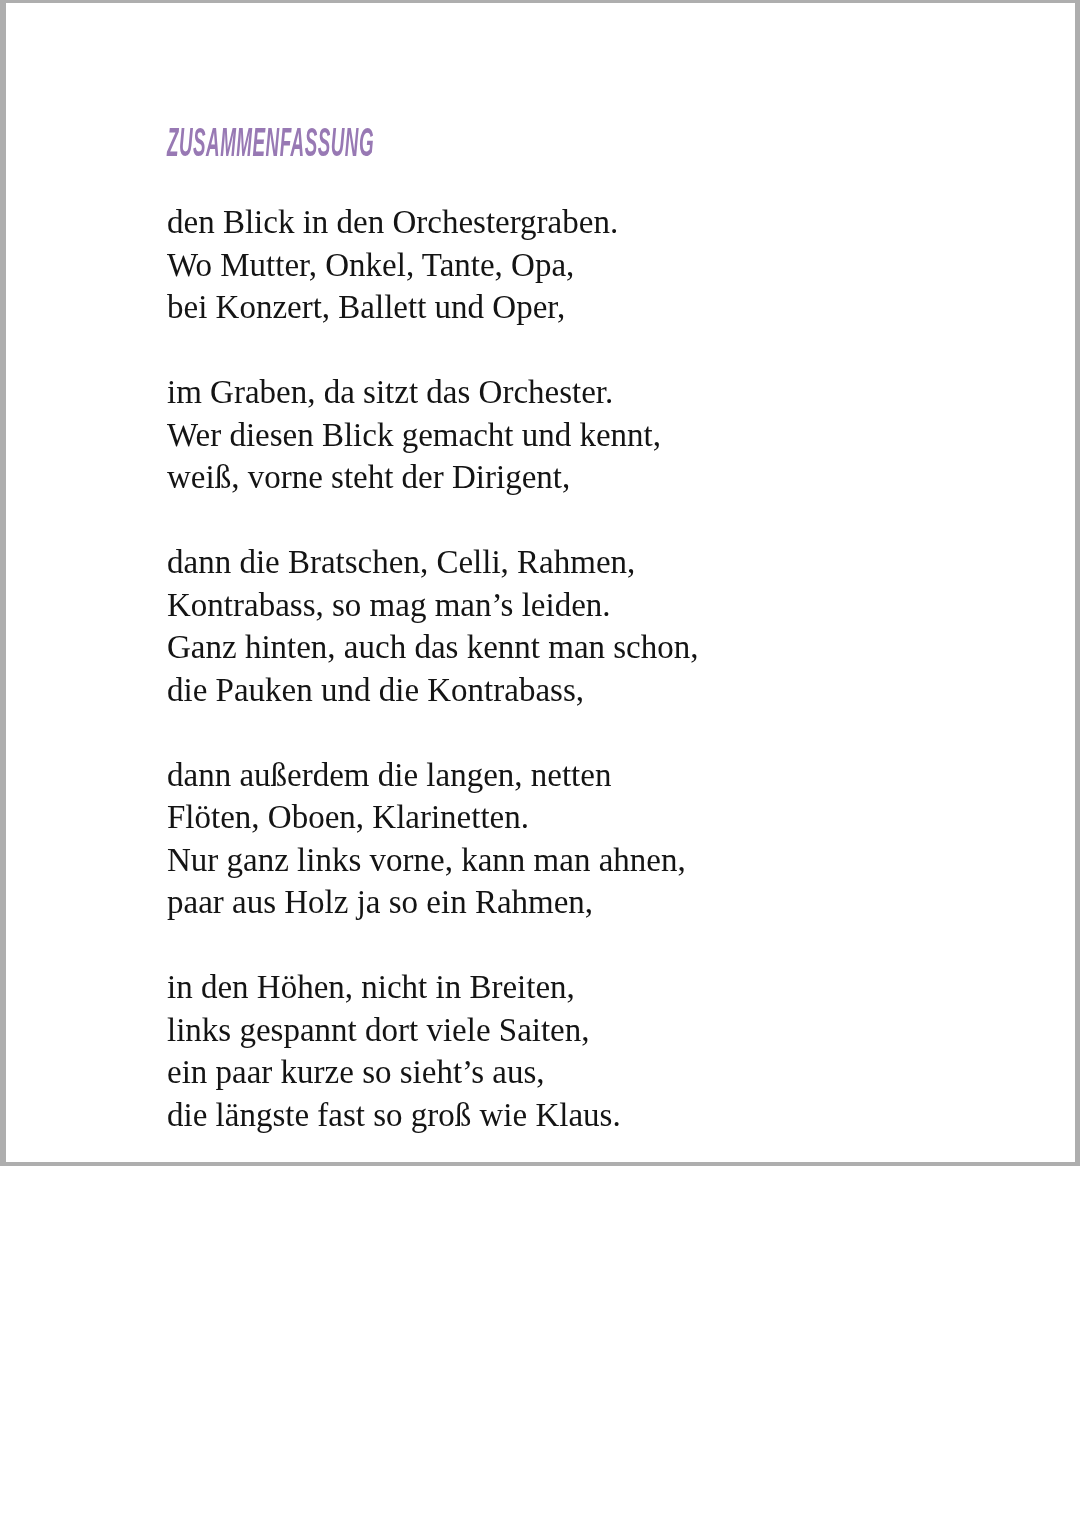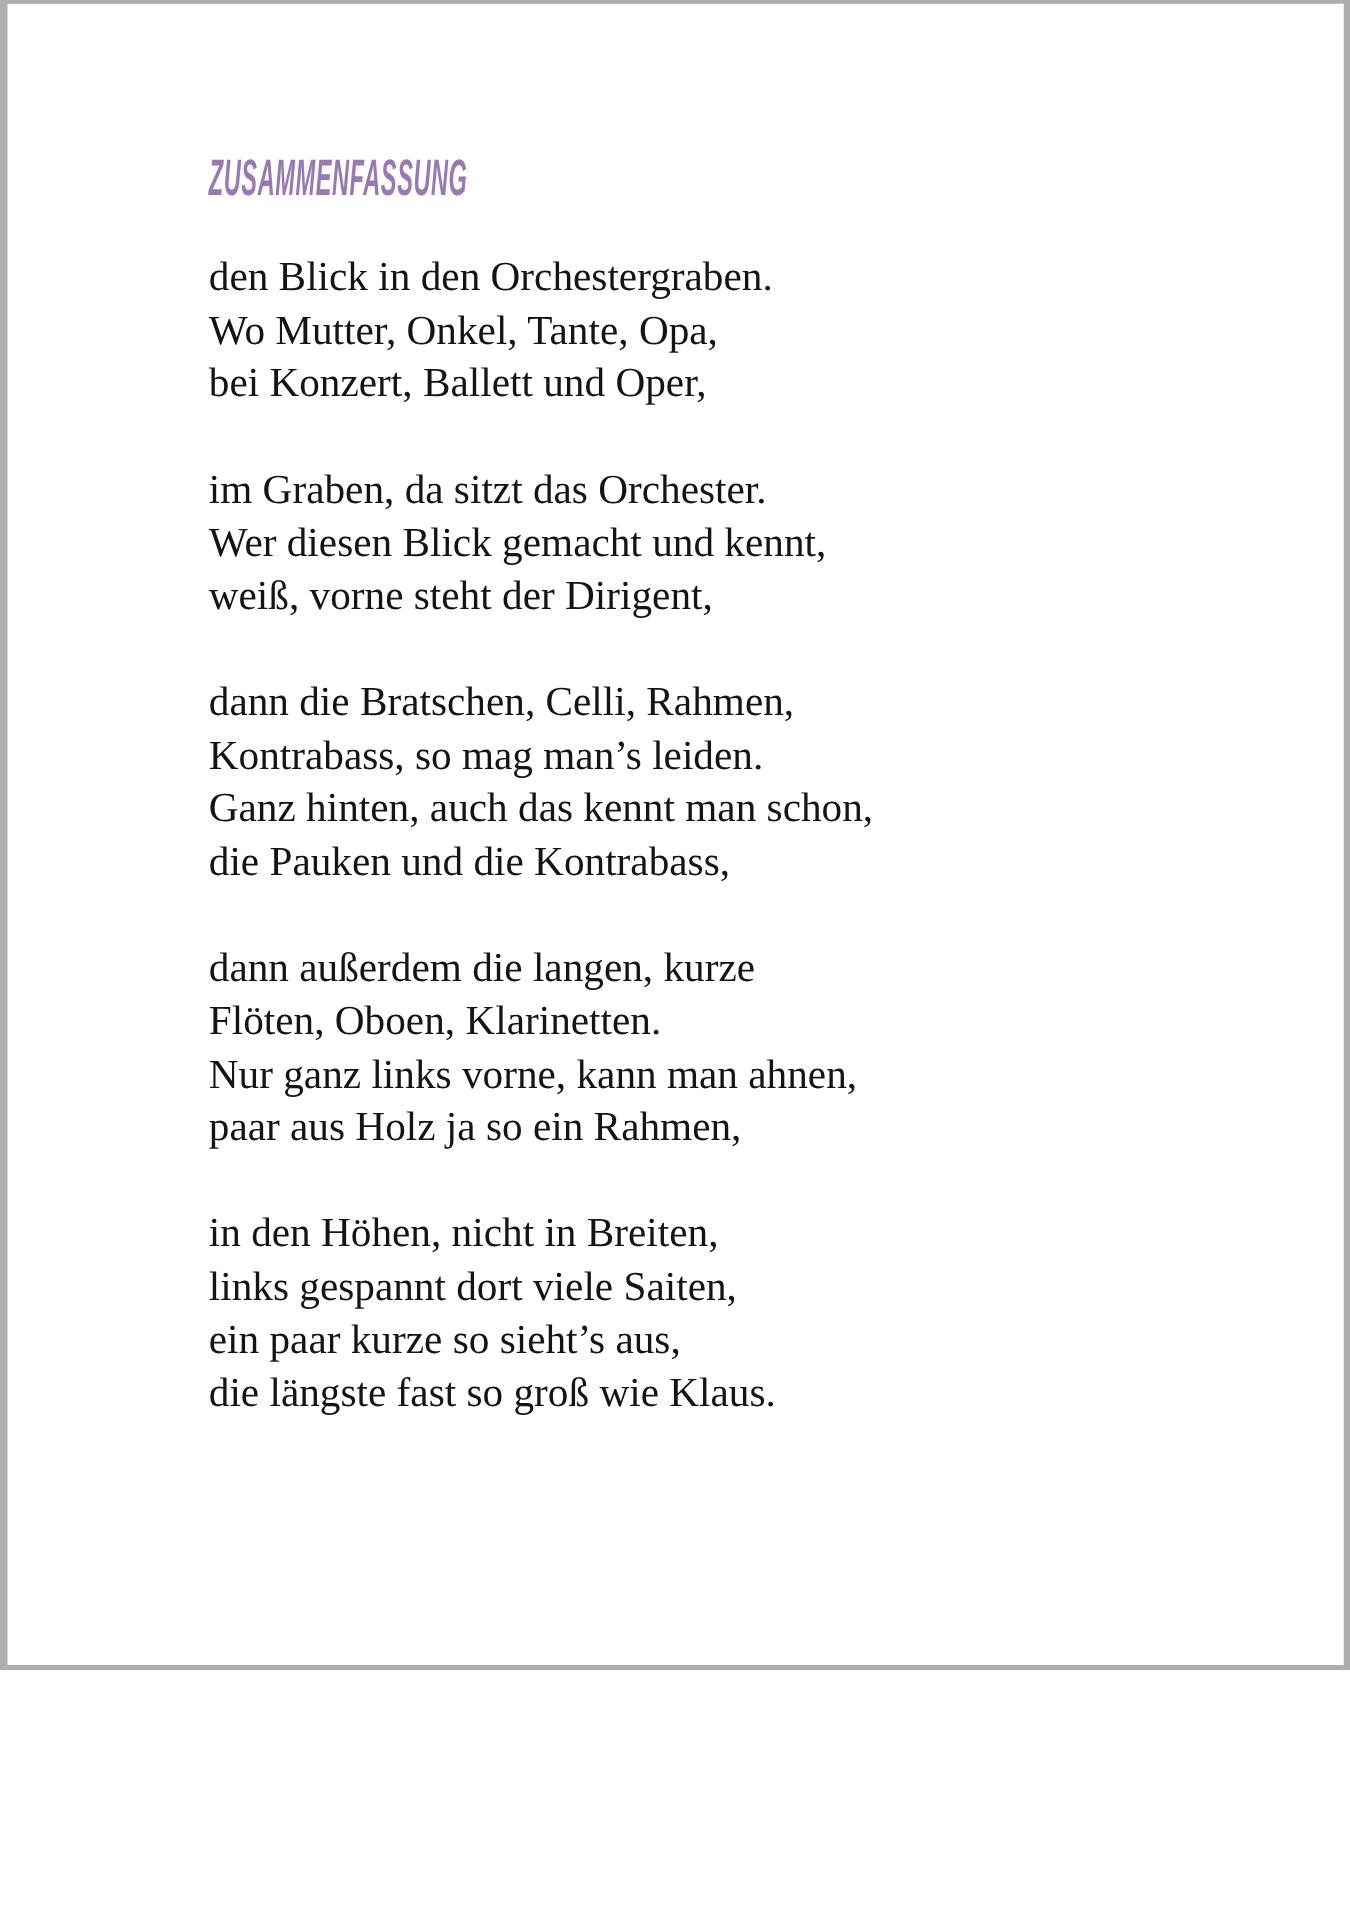--- a/index.html
+++ b/index.html
@@ -2,21 +2,21 @@
 <html lang="de"><head>
 <meta charset="utf-8">
 <style>
   html, body {
     margin: 0;
     padding: 0;
   }
   .canvas {
     position: relative;
     width: 1080px;
-    height: 1336px;
+    height: 1166px;
     background: #aeaeae; 
     overflow: hidden;
     font-family: "Liberation Serif", serif;
   }
   .sheet {
     position: absolute;
     left: 6px;
     top: 3px;
     right: 5px;
     bottom: 4px;
@@ -87,21 +87,21 @@
       </p>
 
       <p class="stanza">
         <span class="line">dann die Bratschen, Celli, Rahmen,</span>
         <span class="line">Kontrabass, so mag man’s leiden.</span>
         <span class="line">Ganz hinten, auch das kennt man schon,</span>
         <span class="line">die Pauken und die Kontrabass,</span>
       </p>
 
       <p class="stanza">
-        <span class="line">dann außerdem die langen, kurze</span>
+        <span class="line">dann außerdem die langen, netten</span>
         <span class="line">Flöten, Oboen, Klarinetten.</span>
         <span class="line">Nur ganz links vorne, kann man ahnen,</span>
         <span class="line">paar aus Holz ja so ein Rahmen,</span>
       </p>
 
       <p class="stanza">
         <span class="line">in den Höhen, nicht in Breiten,</span>
         <span class="line">links gespannt dort viele Saiten,</span>
         <span class="line">ein paar kurze so sieht’s aus,</span>
         <span class="line">die längste fast so groß wie Klaus.</span>

